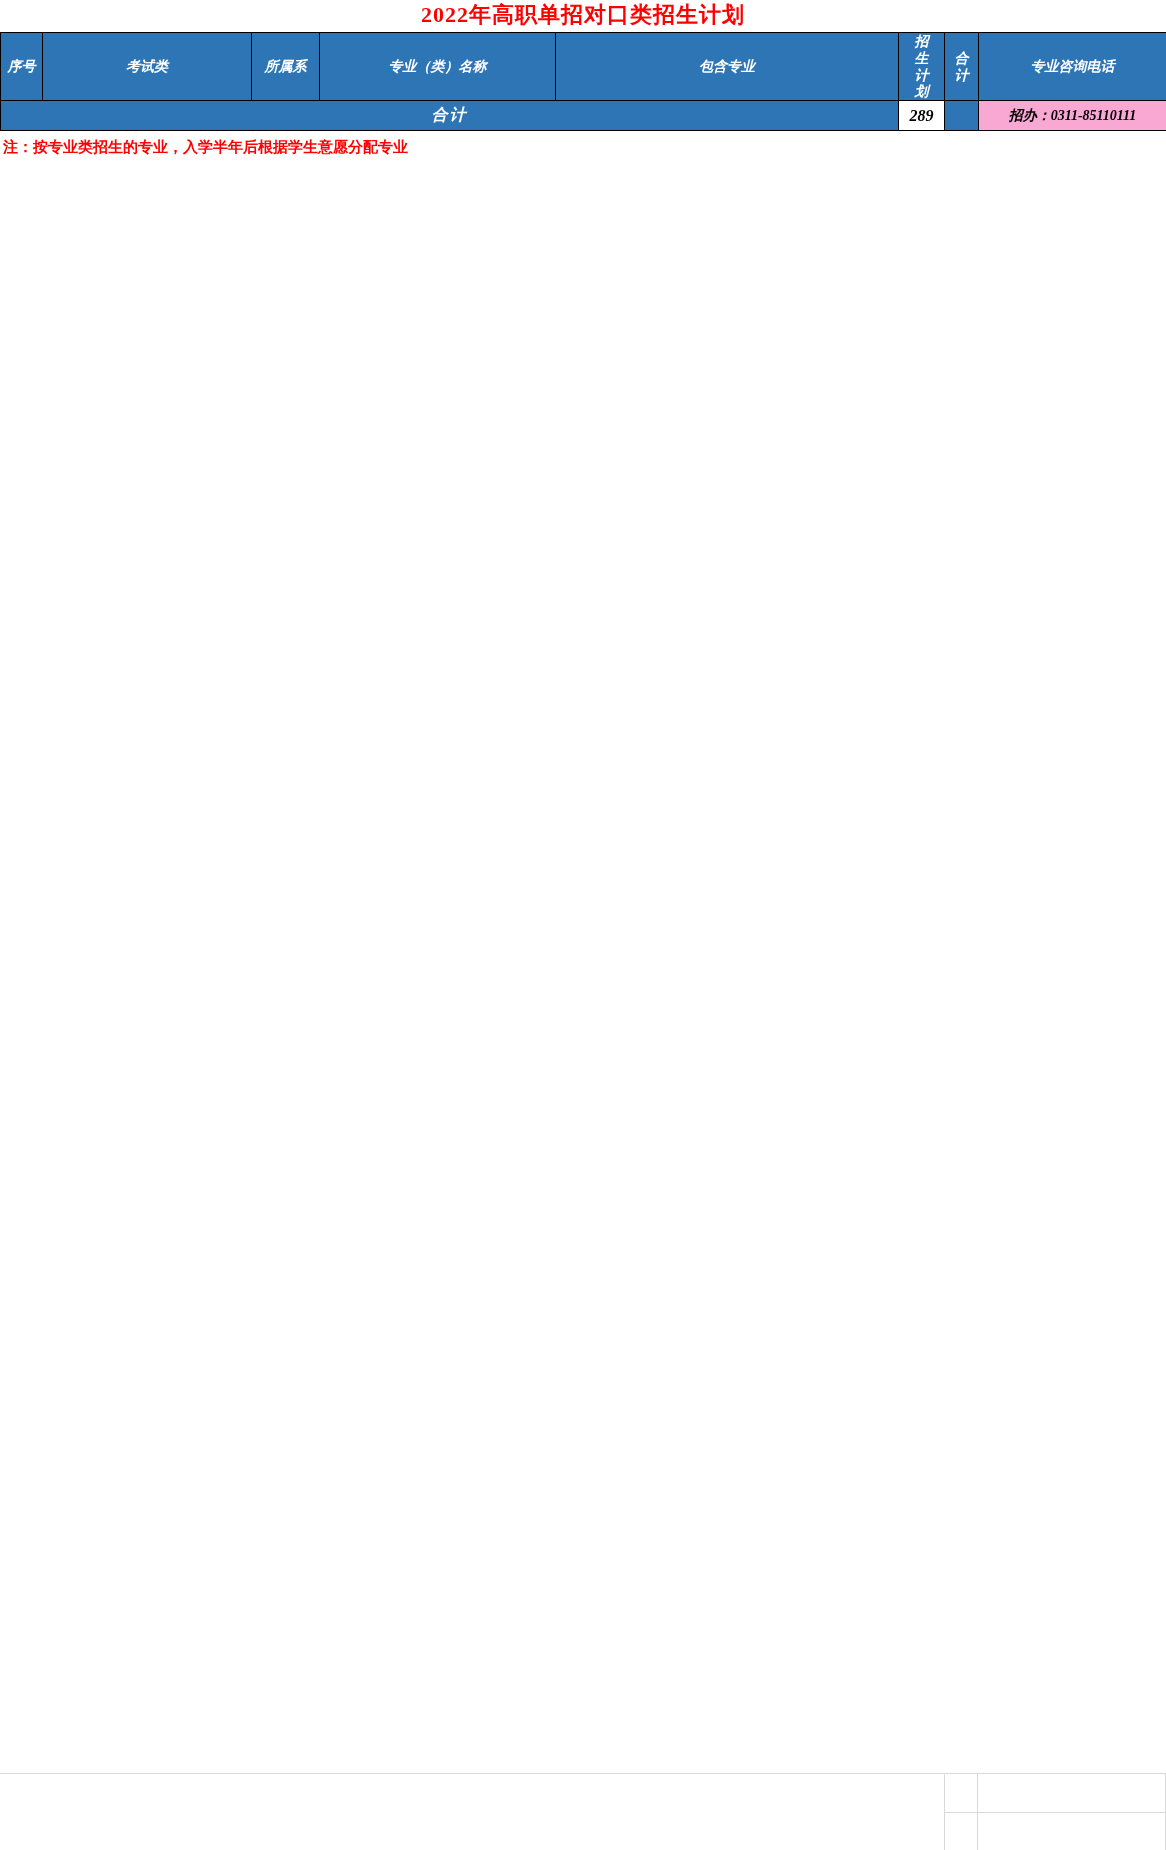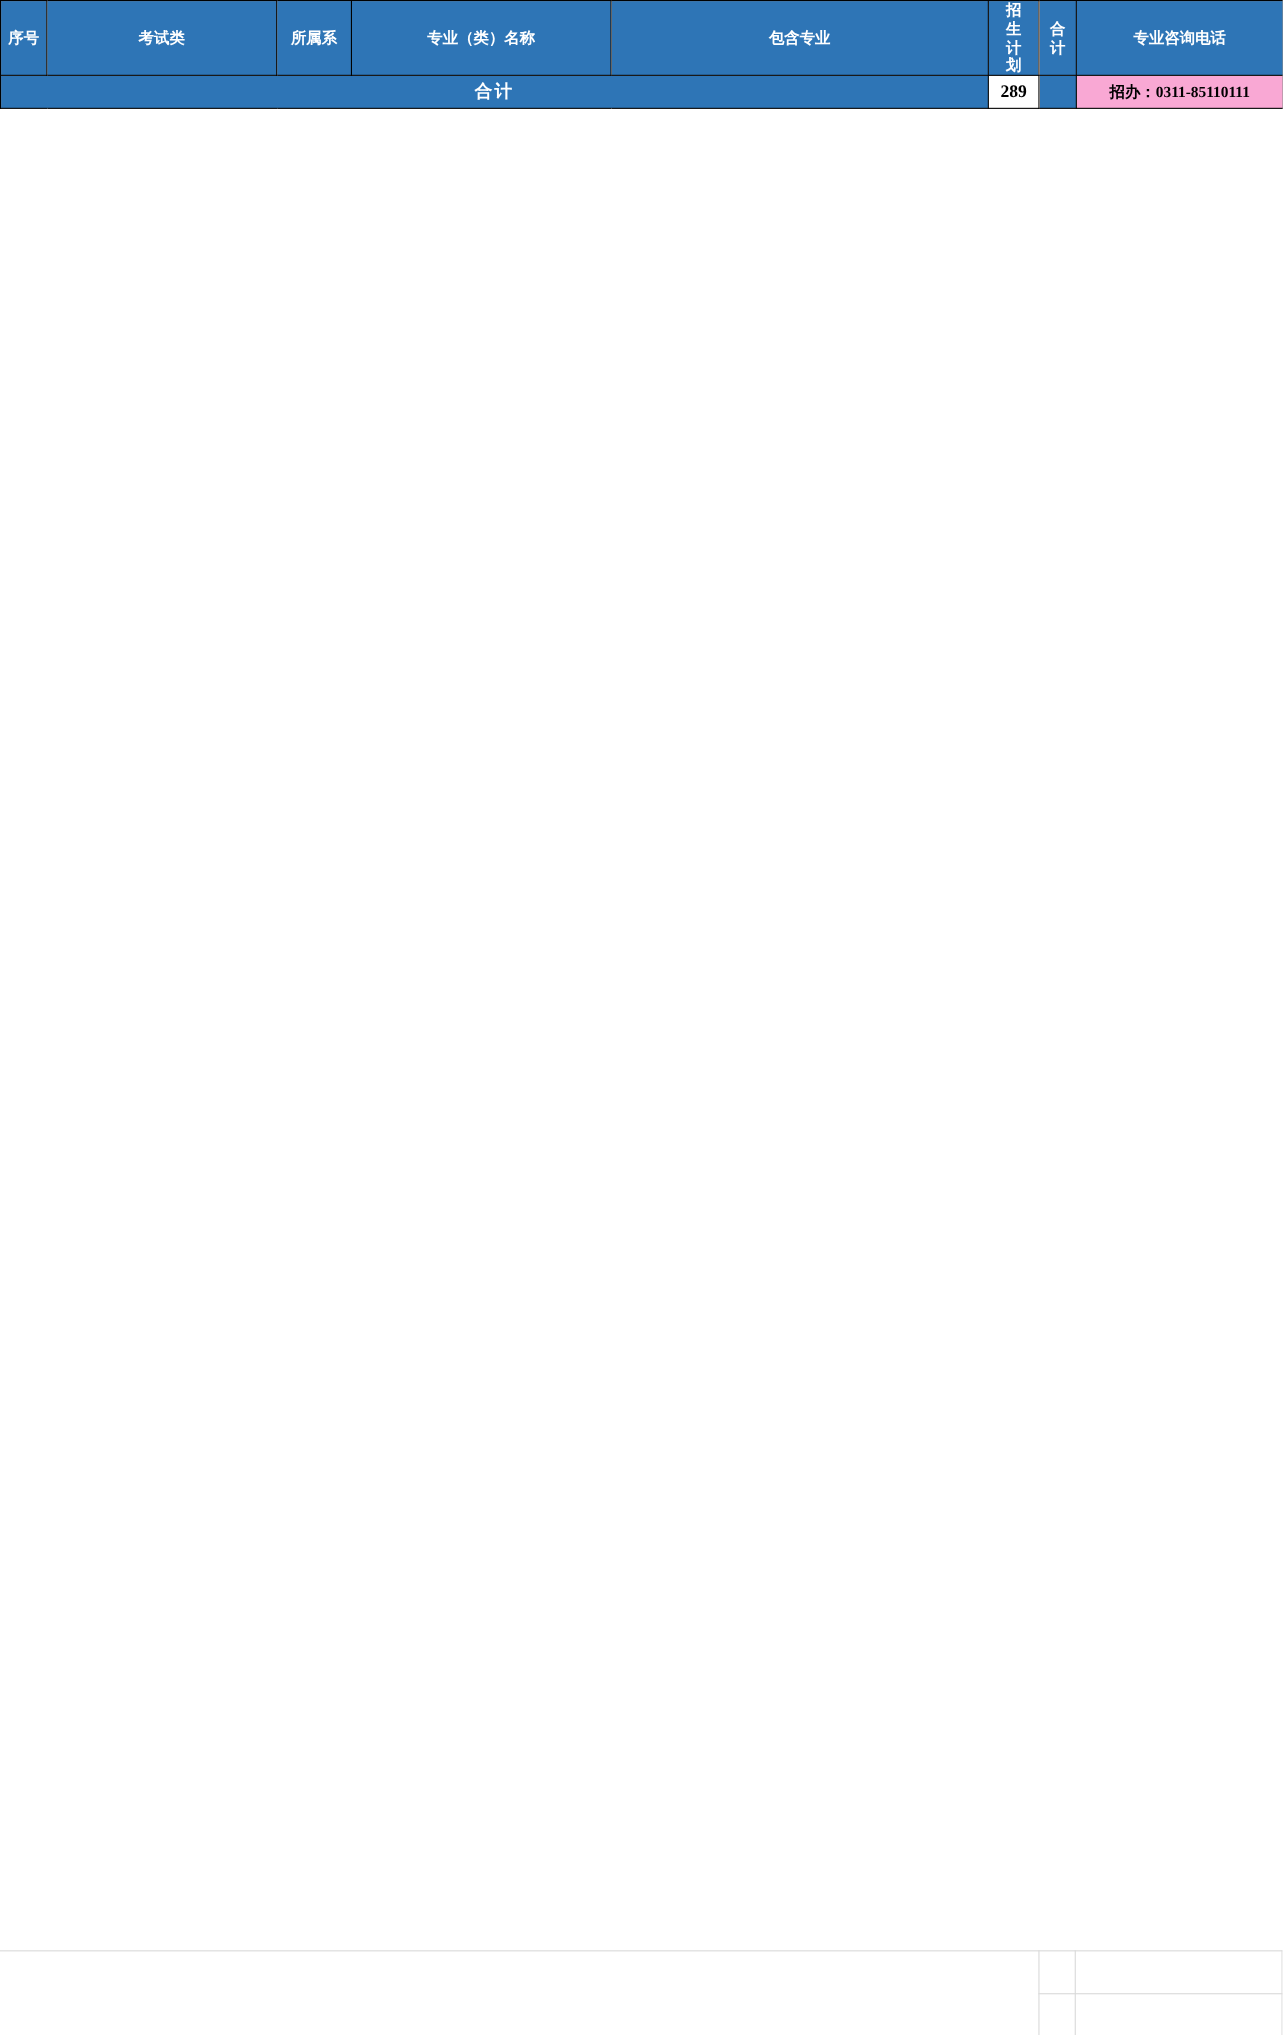--- a/index.html
+++ b/index.html
@@ -1,39 +1,40 @@
 <!DOCTYPE html>
 <html><head>
 <meta charset="utf-8">
 <style>
   html,body{margin:0;padding:0;}
   body{width:1166px;height:1850px;background:#ffffff;font-family:"Liberation Sans",sans-serif;position:relative;overflow:hidden;}
   .page{position:relative;width:1166px;height:1850px;}
   .title{height:32px;line-height:30px;text-align:center;color:#ff0000;font-size:22px;font-weight:bold;font-family:"Liberation Serif",serif;letter-spacing:1px;}
   table{border-collapse:collapse;table-layout:fixed;width:1166px;}
-  td{border:1px solid #000;text-align:center;vertical-align:middle;font-weight:bold;color:#000;overflow:hidden;padding:0 2px;}
+  td{border:1px solid #000;text-align:center;vertical-align:middle;font-weight:bold;color:#000;overflow:hidden;padding:0 2px;font-style:italic;}
   thead td{background:#2e75b6;color:#ffffff;font-size:14px;height:48px;line-height:1.2;}
   thead td.v2{word-break:break-all;padding:0 9px;}
   tfoot tr{height:30px;}
   .ft-label{background:#2e75b6;color:#ffffff;font-size:16px;letter-spacing:2px;}
   .ft-blank{background:#2e75b6;}
   .ft-num{font-family:"Liberation Serif",serif;font-size:16px;background:#ffffff;}
   .ft-phone{font-family:"Liberation Serif",serif;font-size:14px;background:#f9a8d4;white-space:nowrap;}
   .note{margin:7px 0 0 3px;color:#ff0000;font-size:15px;font-weight:bold;}
   .gl{position:absolute;background:#d9d9d9;}
   .gl-h1{left:0;top:1773px;width:1166px;height:1px;}
   .gl-h2{left:944px;top:1812px;width:222px;height:1px;}
   .gl-v1{left:944px;top:1773px;width:1px;height:77px;}
   .gl-v2{left:977px;top:1773px;width:1px;height:77px;}
   .gl-v3{left:1165px;top:1773px;width:1px;height:77px;}
 </style>
 </head>
 <body>
 
 <div class="page">
+  <div class="title">2022年高职单招对口类招生计划</div>
 
   <table>
     <colgroup>
       <col style="width:42px">
         <col style="width:209px">
         <col style="width:68px">
         <col style="width:236px">
       <col style="width:343px">
         <col style="width:46px">
         <col style="width:34px">
@@ -55,20 +56,21 @@
     <tfoot>
       <tr>
         <td colspan="5" class="ft-label">合计</td>
         <td class="ft-num">289</td>
         <td class="ft-blank"></td>
         <td class="ft-phone">招办：0311-85110111</td>
       </tr>
     </tfoot>
   </table>
 
+  <div class="note">注：按专业类招生的专业，入学半年后根据学生意愿分配专业</div>
 
   <div>
     <div class="gl gl-h1"></div>
     <div class="gl gl-h2"></div>
     <div class="gl gl-v1"></div>
     <div class="gl gl-v2"></div>
     <div class="gl gl-v3"></div>
   </div>
 </div>
 

